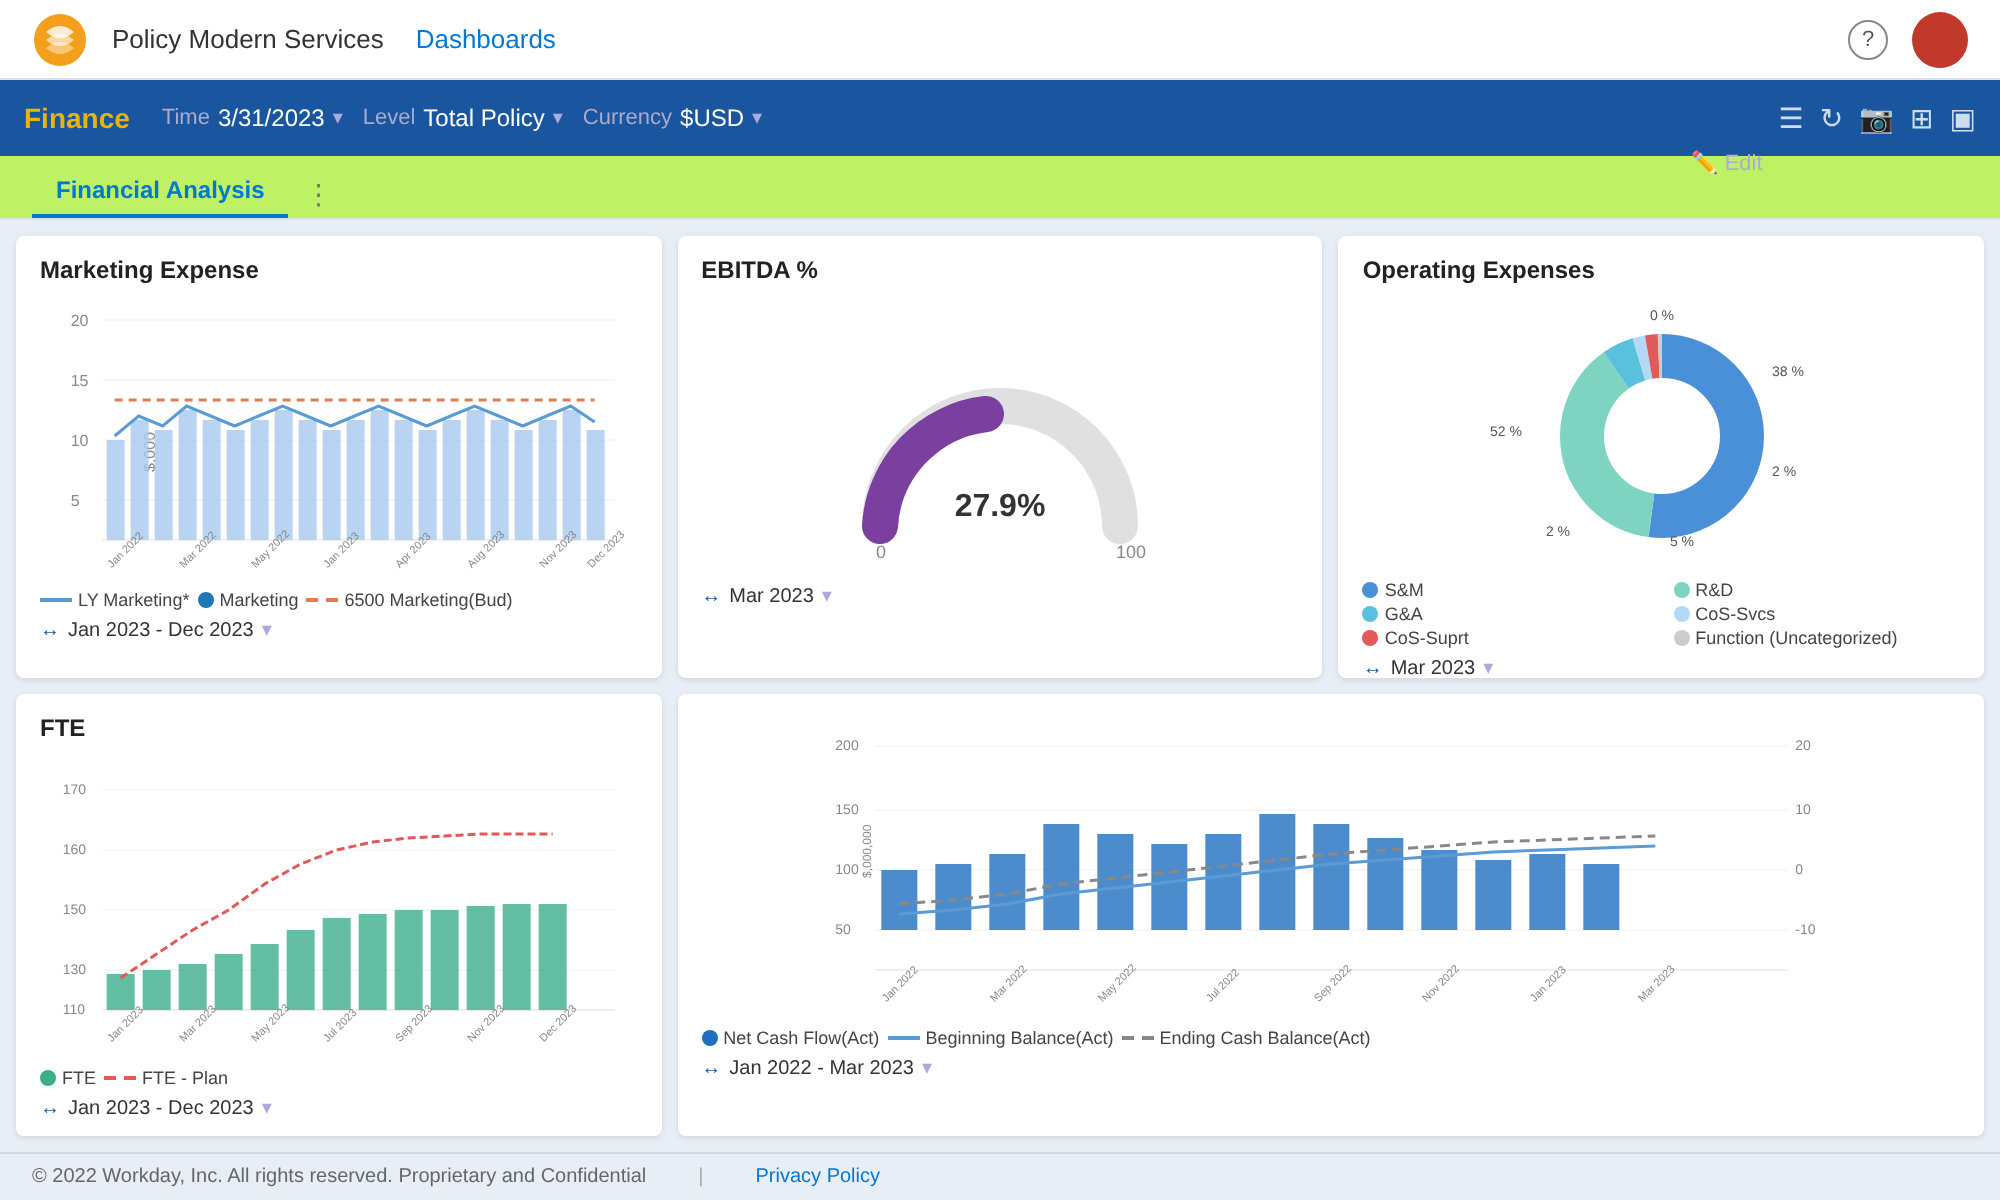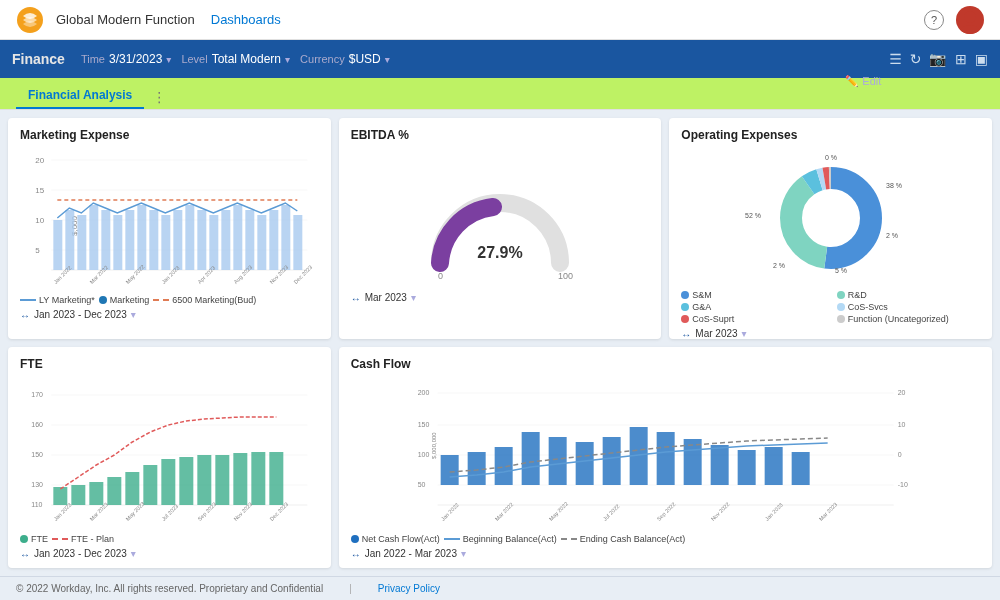--- a/index.html
+++ b/index.html
@@ -15,21 +15,21 @@
     .company-name { color: #333; font-size: 13px; font-weight: 500; margin-right: 16px; }
     .nav-link { color: #0078d4; font-size: 13px; text-decoration: none; }
     .top-nav-right { margin-left: auto; display: flex; align-items: center; gap: 12px; }
     .help-icon { width: 20px; height: 20px; border-radius: 50%; border: 1px solid #888; display: flex; align-items: center; justify-content: center; color: #555; font-size: 11px; cursor: pointer; }
     .avatar { width: 28px; height: 28px; border-radius: 50%; background: #c0392b; display: flex; align-items: center; justify-content: center; color: white; font-size: 11px; overflow: hidden; }
 
     
     .finance-bar {
       display: flex; align-items: center; background: #1a56a0; height: 38px; padding: 0 12px; gap: 10px;
     }
-    .finance-title { color: #e5e5e5; font-weight: bold; font-size: 14px; margin-right: 6px; }
+    .finance-title { color: #eab308; font-weight: bold; font-size: 14px; margin-right: 6px; }
     .finance-filter { display: flex; align-items: center; color: #cde; font-size: 12px; gap: 4px; cursor: pointer; }
     .finance-filter .label { color: #aac; font-size: 11px; }
     .finance-filter .value { color: #fff; font-size: 12px; }
     .chevron { color: #aad; font-size: 10px; }
     .finance-bar-right { margin-left: auto; display: flex; align-items: center; gap: 8px; }
     .bar-icon { color: #cde; font-size: 14px; cursor: pointer; }
 
     
     .tab-bar {
       background: #bef264; height: 32px; display: flex; align-items: flex-end;
@@ -93,21 +93,21 @@
 
 <div class="top-nav">
   <div class="logo">
     <svg viewBox="0 0 28 28" xmlns="http://www.w3.org/2000/svg">
       <circle cx="14" cy="14" r="13" fill="#f4a01c"></circle>
       <path d="M7 10 Q14 4 21 10 Q14 16 7 10Z" fill="#fff" opacity="0.8"></path>
       <path d="M7 14 Q14 8 21 14 Q14 20 7 14Z" fill="#fff" opacity="0.6"></path>
       <path d="M7 18 Q14 12 21 18 Q14 24 7 18Z" fill="#fff" opacity="0.4"></path>
     </svg>
   </div>
-  <span class="company-name">Global Modern Function</span>
+  <span class="company-name">Policy Modern Services</span>
   <a class="nav-link">Dashboards</a>
   <div class="top-nav-right">
     <div class="help-icon">?</div>
     <div class="avatar">
       <svg viewBox="0 0 28 28" width="28" height="28">
           <circle cx="14" cy="11" r="6" fill="#c0392b"></circle>
           <ellipse cx="14" cy="26" rx="10" ry="7" fill="#c0392b"></ellipse>
         </svg>
     </div>
   </div>
@@ -115,21 +115,21 @@
 
 <div class="finance-bar">
   <span class="finance-title">Finance</span>
   <div class="finance-filter">
     <span class="label">Time</span>
     <span class="value">3/31/2023</span>
     <span class="chevron">▾</span>
   </div>
   <div class="finance-filter">
     <span class="label">Level</span>
-    <span class="value">Total Modern</span>
+    <span class="value">Total Policy</span>
     <span class="chevron">▾</span>
   </div>
   <div class="finance-filter">
     <span class="label">Currency</span>
     <span class="value">$USD</span>
     <span class="chevron">▾</span>
   </div>
   <div class="finance-bar-right">
     <span class="bar-icon" style="font-size:11px;color:#aad;margin-top:44px;">✏️ Edit</span>
     <span class="bar-icon">☰</span>
@@ -358,21 +358,20 @@
         </div>
     </div>
     <div class="card-footer">
       <span style="color:#1a56a0;">↔</span>
       <span class="period">Jan 2023 - Dec 2023</span>
       <span class="chevron">▾</span>
     </div>
   </div>
 
   <div class="card cashflow-card">
-    <div class="card-title">Cash Flow</div>
     <svg width="100%" height="150" viewBox="0 0 500 150">
 
       <text x="2" y="18" font-size="7" fill="#888">200</text>
       <text x="2" y="50" font-size="7" fill="#888">150</text>
       <text x="2" y="80" font-size="7" fill="#888">100</text>
       <text x="2" y="110" font-size="7" fill="#888">50</text>
 
       <text x="482" y="18" font-size="7" fill="#888">20</text>
       <text x="482" y="50" font-size="7" fill="#888">10</text>
       <text x="482" y="80" font-size="7" fill="#888">0</text>

